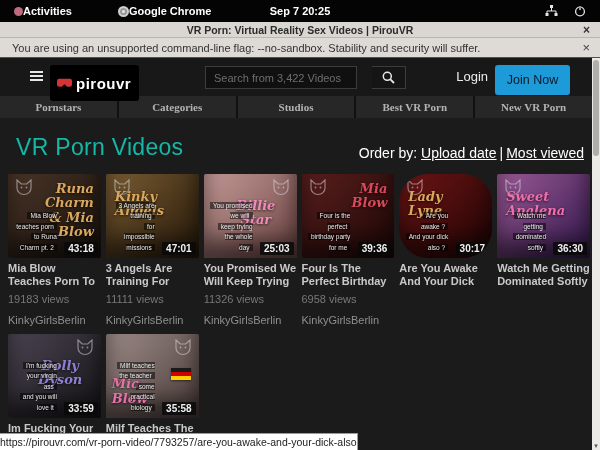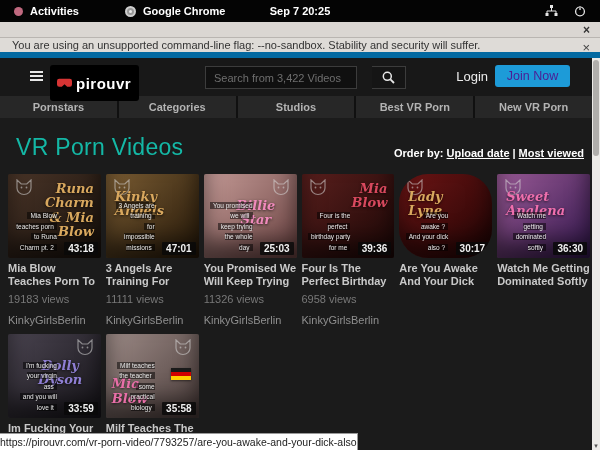--- a/index.html
+++ b/index.html
@@ -7,36 +7,36 @@
   body {
     position:relative; overflow:hidden; background:#1a1a1a;
     font-family:"Liberation Sans", sans-serif;
   }
 
   
   .topbar { position:absolute; left:0; top:0; width:600px; height:22px;
     background:#040404; color:#fff; display:flex; align-items:center;
     font-size:11px; font-weight:bold; z-index:50; }
   .activities-dot { width:9px; height:9px; border-radius:50%; background:#c0697f; margin-left:14px; }
-  .topbar-label { margin-left:7px; }
+  .topbar-label { }
   .chrome-ic { width:11px; height:11px; border-radius:50%; margin-left:46px;
     background:#999; border:2px solid #cfcfcf; position:relative; }
   .chrome-ic::after{ content:""; position:absolute; left:2px; top:2px; width:3px; height:3px; border-radius:50%; background:#e8e8e8;}
   .clock { position:absolute; left:50%; transform:translateX(-50%); }
   .topbar-right { margin-left:auto; display:flex; align-items:center; gap:16px; margin-right:14px; }
 
   
   .titlebar { position:absolute; left:0; top:22px; width:600px; height:16px;
     background:#dad6d2; border-bottom:1px solid #b9b5b1; color:#2b2b2b;
     font-size:10.5px; font-weight:bold; display:flex; align-items:center; justify-content:center; z-index:49;}
   .titlebar .close-x { position:absolute; right:10px; top:1px; font-size:12px; color:#333; cursor:default;}
 
   
   .infobar { position:absolute; left:0; top:38px; width:600px; height:20px;
-    background:#dedbd7; border-bottom:6px solid #0369a1; color:#333;
+    background:#dedbd7; border-bottom:1px solid #0369a1; color:#333;
     font-size:11px; display:flex; align-items:center; padding-left:12px; z-index:48;}
   .infobar .close-x { position:absolute; right:10px; top:2px; font-size:13px; color:#444;}
 
   
   .viewport { position:absolute; left:0; top:58px; width:600px; height:392px;
     background:#1b1b1b; overflow:hidden; }
 
   
   .scrollbar { position:absolute; right:0; top:0; width:8px; height:100%;
     background:#eceae7; z-index:40; }
@@ -50,34 +50,34 @@
   .logo { position:absolute; left:50px; top:7px; height:36px; background:#000;
     display:flex; align-items:center; padding:0 8px 0 6px; border-radius:3px; cursor:pointer;}
   .logo-text { color:#fff; font-weight:bold; font-size:15px; letter-spacing:.5px; margin-left:3px;}
   .search-wrap { position:absolute; left:205px; top:8px; display:flex;gap:15px; }
   .search-input { width:152px; height:23px; background:#101010; border:1px solid #3c3c3c;
     color:#bbb; font-size:11px; padding:0 8px; outline:none; font-family:"Liberation Sans",sans-serif;}
   .search-input::placeholder { color:#6e6e6e; }
   .search-btn { width:34px; height:23px; background:#151515; border:1px solid #3c3c3c; border-left:none;
     display:flex; align-items:center; justify-content:center; cursor:pointer;}
   .login { position:absolute; right:112px; top:11px; color:#ececec; font-size:13px; cursor:pointer;}
-  .join { position:absolute; right:30px; top:7px; width:75px; height:22px; border-radius:3px;
-    color:#4c1d95; font-size:12.5px; display:flex; align-items:center; justify-content:center; cursor:pointer;}
+  .join { position:absolute; right:30px; top:7px; width:75px; height:30px; border-radius:3px;
+    color:#0f172a; font-size:12.5px; display:flex; align-items:center; justify-content:center; cursor:pointer;}
 
   
   .main-nav { height:22px; background:#101010; display:grid;
-    grid-template-columns:repeat(5,1fr); gap:2px; padding:0 8px 0 0; }
+    grid-template-columns:repeat(5,1fr); gap:2px; padding:0 8px 0 0;font-family:Liberation Serif, serif; }
   .nav-item { background:#272727; color:#b3b3b3; font-size:11px; font-weight:bold;
     display:flex; align-items:center; justify-content:center; cursor:pointer; }
 
   
   .head-row { display:flex; align-items:center; justify-content:space-between;
     margin:15px 16px 13px 16px; height:28px; }
   .page-title { color:#14b8a6; font-size:23px; font-weight:400; letter-spacing:.3px;}
-  .order-by { color:#fff; font-size:11px; font-weight:bold;margin-top:12px; }
+  .order-by { color:#fff; font-size:14px; font-weight:normal;margin-top:12px; }
   .order-by a { color:#fff; text-decoration:underline; cursor:pointer; }
   .order-sep { margin:0 3px; }
 
   
   .grid { display:grid; grid-template-columns:repeat(6,1fr); gap:8px 5px; padding:0 10px 0 8px; }
   .card { cursor:pointer; }
   .thumb { position:relative; height:84px; border-radius:2px; overflow:hidden;
     box-shadow:inset 0 -18px 22px rgba(0,0,0,.55); }
   .duration { position:absolute; right:3px; bottom:3px; background:rgba(8,8,8,.82);
     color:#f0f0f0; font-size:10px; font-weight:bold; padding:1px 4px; border-radius:1px;}
@@ -124,20 +124,21 @@
     </svg>
     <svg width="12" height="12" viewBox="0 0 12 12">
       <circle cx="6" cy="6.5" r="4.4" fill="none" stroke="#e6e6e6" stroke-width="1.3"></circle>
       <line x1="6" y1="0.5" x2="6" y2="5" stroke="#040404" stroke-width="2.4"></line>
       <line x1="6" y1="1" x2="6" y2="5" stroke="#e6e6e6" stroke-width="1.3"></line>
     </svg>
   </div>
 </div>
 
 <div class="titlebar">
+  <span>VR Porn: Virtual Reality Sex Videos | PirouVR</span>
   <span class="close-x">×</span>
 </div>
 
 <div class="infobar">
   <span>You are using an unsupported command-line flag: --no-sandbox. Stability and security will suffer.</span>
   <span class="close-x">×</span>
 </div>
 
 <div class="viewport">
 

